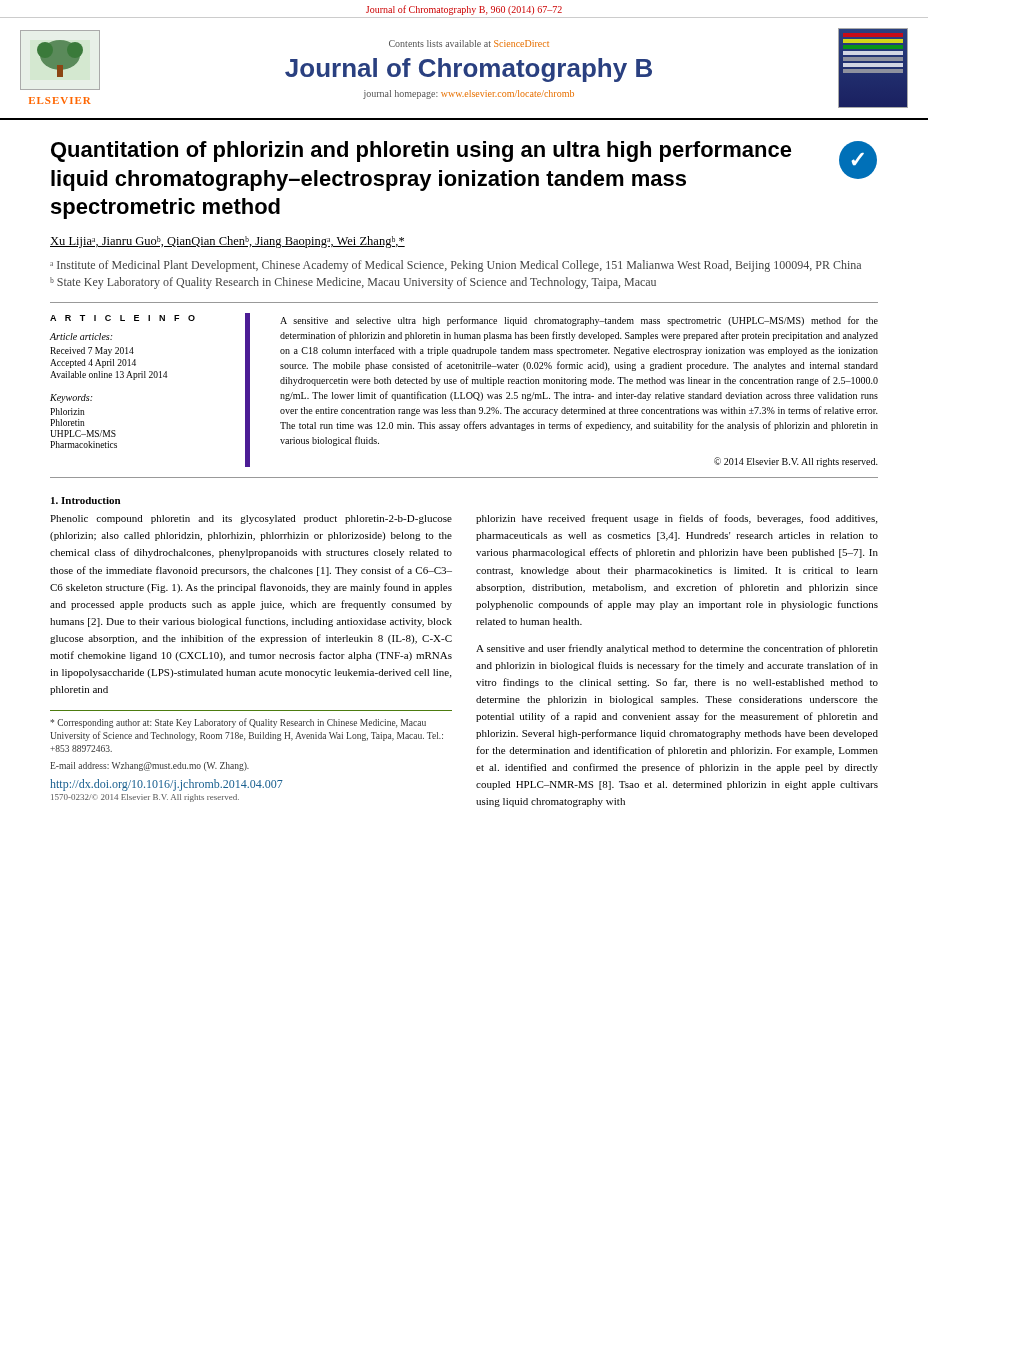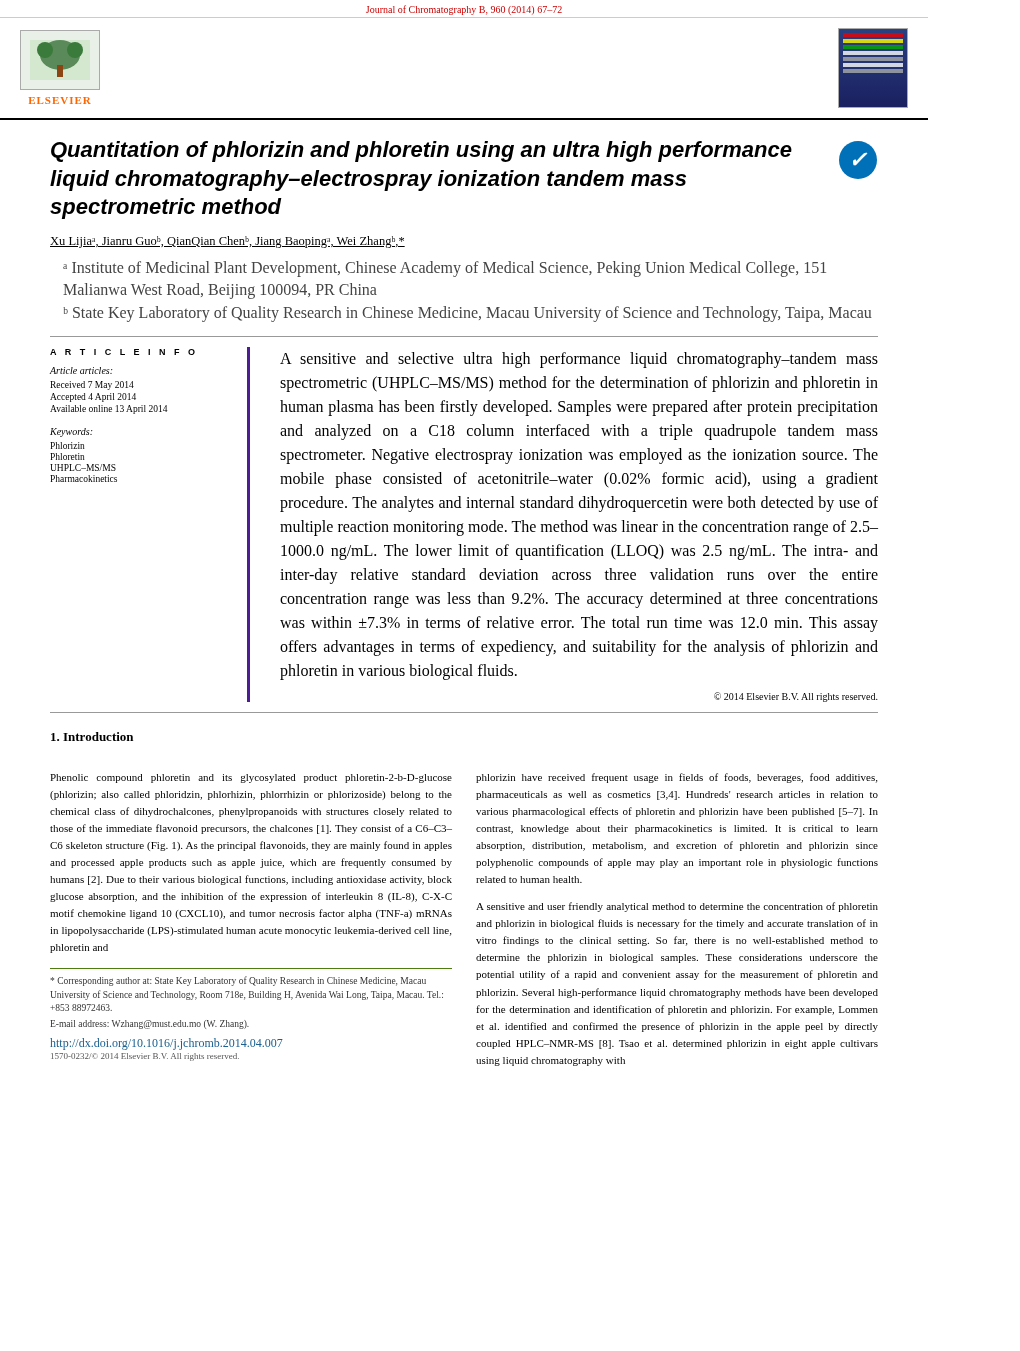--- a/index.html
+++ b/index.html
@@ -125,21 +125,20 @@
     
     .main-content {
       padding: 16px 50px;
     }
 
     
     .article-title-section {
       display: flex;
       align-items: flex-start;
       margin-bottom: 12px;
-      font-style: italic;
     }
 
     .article-title {
       font-size: 22px;
       font-weight: bold;
       color: #000;
       line-height: 1.3;
       flex: 1;
       font-family: Arial, sans-serif;
     }
@@ -154,45 +153,44 @@
 
     
     .authors {
       font-size: 12.5px;
       margin-bottom: 8px;
       color: #000;
       text-decoration: underline;
     }
 
     .affiliations {
-      font-size: 16px;
+      font-size: 12px;
       color: #444;
       margin-bottom: 12px;
       line-height: 1.4;
-      margin-left: 13px;
     }
 
     
     .divider {
       border: none;
       border-top: 1px solid #999;
       margin: 10px 0;
     }
 
     
     .two-columns {
       display: flex;
       gap: 30px;
       margin-top: 10px;
     }
 
     .article-info-col {
       width: 200px;
       flex-shrink: 0;
-      border-right: 3px solid #4c1d95;
+      border-right: 5px solid #4c1d95;
       padding-right: 20px;
     }
 
     .abstract-col {
       flex: 1;
     }
 
     .col-header {
       font-size: 9px;
       letter-spacing: 3px;
@@ -227,21 +225,21 @@
       font-size: 10px;
       margin-bottom: 4px;
     }
 
     .keywords-section p {
       margin-bottom: 1px;
       color: #000;
     }
 
     .abstract-text {
-      font-size: 16px;
+      font-size: 10px;
       line-height: 1.5;
       text-align: justify;
       color: #000;
     }
 
     .copyright-line {
       font-size: 10px;
       text-align: right;
       margin-top: 8px;
       color: #000;
@@ -259,23 +257,23 @@
 
     .body-left {
       flex: 1;
     }
 
     .body-right {
       flex: 1;
     }
 
     .section-title {
-      font-size: 13px;
+      font-size: 11px;
       font-weight: bold;
-      margin-bottom: 24px;
+      margin-bottom: 4px;
       color: #000;
     }
 
     .body-paragraph {
       font-size: 11px;
       line-height: 1.55;
       text-align: justify;
       margin-bottom: 10px;
       color: #000;
     }
@@ -323,20 +321,31 @@
           <rect x="5" y="5" width="60" height="40" fill="#d4e8d0"></rect>
           <ellipse cx="35" cy="20" rx="20" ry="15" fill="#5a8a5a"></ellipse>
           <rect x="32" y="30" width="6" height="12" fill="#8B4513"></rect>
           <circle cx="20" cy="15" r="8" fill="#3a7a3a"></circle>
           <circle cx="50" cy="15" r="8" fill="#3a7a3a"></circle>
         </svg>
       </div>
       <span class="elsevier-text">ELSEVIER</span>
     </div>
 
+    <div class="journal-center">
+      <div class="sciencedirect-link">
+        <span>Contents lists available at </span>
+        <a href="#">ScienceDirect</a>
+      </div>
+      <div class="journal-title-header">Journal of Chromatography B</div>
+      <div class="journal-homepage">
+        <span>journal homepage: </span>
+        <a href="#">www.elsevier.com/locate/chromb</a>
+      </div>
+    </div>
 
     <div class="journal-thumb">
       <div class="thumb-line red"></div>
       <div class="thumb-line yellow"></div>
       <div class="thumb-line green"></div>
       <div class="thumb-line" style="background:#fff;"></div>
       <div class="thumb-line" style="background:#aaa;"></div>
       <div class="thumb-line" style="background:#fff;"></div>
       <div class="thumb-line" style="background:#aaa;"></div>
     </div>

